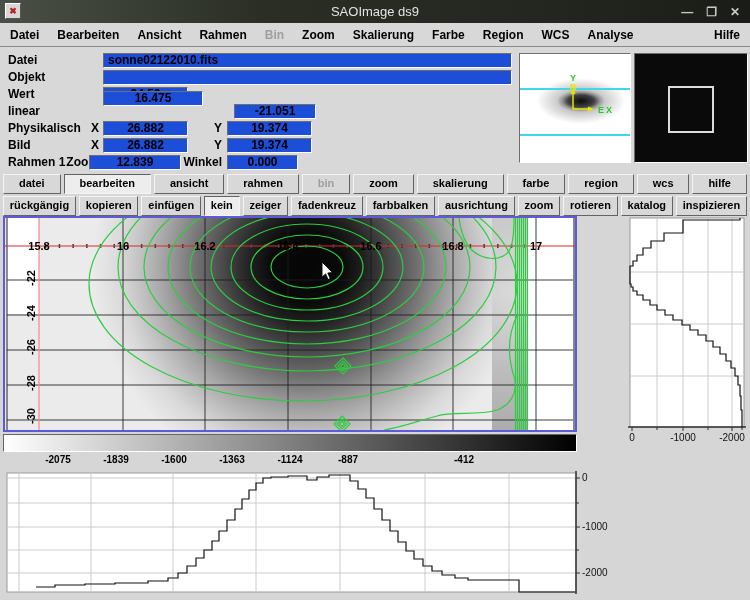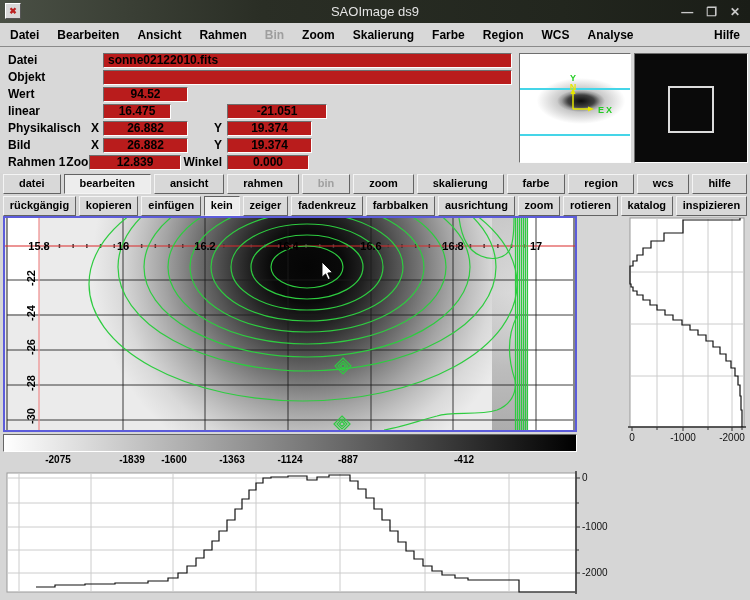--- a/index.html
+++ b/index.html
@@ -16,21 +16,21 @@
     color:#c9c9c9;font-size:12px;font-weight:bold;}
   
   .menubar{position:absolute;top:23px;left:0;width:750px;height:24px;background:#d8d8d8;
     border-bottom:1px solid #8a8a8a;display:flex;align-items:center;padding:0 10px;gap:18px;
     font-size:12px;font-weight:bold;box-sizing:border-box;color:#000;}
   .menubar .disabled{color:#9e9e9e;}
   .menu-help{margin-left:auto;}
   
   .infopanel{position:absolute;top:47px;left:0;width:750px;height:126px;background:#d8d8d8;}
   .ilabel{position:absolute;font-size:12px;font-weight:bold;height:15px;line-height:15px;color:#000;}
-  .ifield{position:absolute;height:15px;line-height:13px;background:#b91c1c;box-sizing:border-box;
+  .ifield{position:absolute;height:15px;line-height:13px;background:#1d4ed8;box-sizing:border-box;
     border-top:1px solid #6e6e6e;border-left:1px solid #6e6e6e;border-bottom:1px solid #fdfdfd;border-right:1px solid #fdfdfd;
     font-size:12px;font-weight:bold;text-align:center;color:#000;}
   .ifield.wide{text-align:left;padding-left:4px;}
   .klabel{position:absolute;font-size:12px;font-weight:bold;height:15px;line-height:15px;text-align:right;}
   .preview{position:absolute;box-sizing:border-box;
     border-top:1px solid #6e6e6e;border-left:1px solid #6e6e6e;border-bottom:1px solid #fdfdfd;border-right:1px solid #fdfdfd;}
   .pannerpanel{left:519px;top:6px;width:112px;height:110px;
     background:
       radial-gradient(ellipse 24px 11px at 61px 47px, rgba(8,8,8,.96), rgba(45,45,45,.85) 55%, rgba(120,120,120,.5) 80%, rgba(200,200,200,0) 100%),
       radial-gradient(ellipse 54px 28px at 61px 47px, rgba(70,70,70,.6), rgba(150,150,150,.35) 55%, rgba(255,255,255,0) 82%),
@@ -93,40 +93,40 @@
   <span class="ilabel" style="left:8px;top:6px">Datei</span>
   <div class="ifield wide" style="left:103px;top:6px;width:409px">sonne02122010.fits</div>
 
   <span class="ilabel" style="left:8px;top:23px">Objekt</span>
   <div class="ifield wide" style="left:103px;top:23px;width:409px"></div>
 
   <span class="ilabel" style="left:8px;top:40px">Wert</span>
   <div class="ifield" style="left:103px;top:40px;width:85px">94.52</div>
 
   <span class="ilabel" style="left:8px;top:57px">linear</span>
-  <div class="ifield" style="left:103px;top:57px;width:68px">16.475</div>
-  <div class="ifield" style="left:227px;top:57px;width:100px">-21.051</div>
+  <div class="ifield" style="left:103px;top:44px;width:100px">16.475</div>
+  <div class="ifield" style="left:234px;top:57px;width:82px">-21.051</div>
 
   <span class="ilabel" style="left:8px;top:74px">Physikalisch</span>
   <span class="klabel" style="left:55px;top:74px;width:44px">X</span>
   <div class="ifield" style="left:103px;top:74px;width:85px">26.882</div>
   <span class="klabel" style="left:170px;top:74px;width:52px">Y</span>
   <div class="ifield" style="left:227px;top:74px;width:85px">19.374</div>
 
   <span class="ilabel" style="left:8px;top:91px">Bild</span>
   <span class="klabel" style="left:55px;top:91px;width:44px">X</span>
   <div class="ifield" style="left:103px;top:91px;width:85px">26.882</div>
   <span class="klabel" style="left:170px;top:91px;width:52px">Y</span>
   <div class="ifield" style="left:227px;top:91px;width:85px">19.374</div>
 
   <span class="ilabel" style="left:8px;top:108px">Rahmen 1</span>
   <span class="klabel" style="left:55px;top:108px;width:44px">Zoom</span>
   <div class="ifield" style="left:89px;top:108px;width:92px">12.839</div>
   <span class="klabel" style="left:170px;top:108px;width:52px">Winkel</span>
-  <div class="ifield" style="left:227px;top:108px;width:82px">0.000</div>
+  <div class="ifield" style="left:227px;top:108px;width:71px">0.000</div>
 
   <div class="preview pannerpanel">
     <div class="cyanline" style="top:34px"></div>
     <div class="cyanline" style="top:80px"></div>
     <svg width="110" height="108" viewBox="0 0 110 108" style="left:0;top:0">
       <line x1="53" y1="55" x2="53" y2="38" stroke="#e6e600" stroke-width="1.5"></line>
       <line x1="53" y1="55" x2="70" y2="55" stroke="#e6e600" stroke-width="1.5"></line>
       <polygon points="53,34 50.5,40 55.5,40" fill="#e6e600"></polygon>
       <polygon points="74,55 68,52.5 68,57.5" fill="#e6e600"></polygon>
       <text x="53" y="27" text-anchor="middle" fill="#22cc22" class="compasslabel">Y</text>
@@ -254,21 +254,21 @@
       <text text-anchor="middle" class="axlabel" transform="translate(35 347) rotate(-90)">-26</text>
       <text text-anchor="middle" class="axlabel" transform="translate(35 383) rotate(-90)">-28</text>
       <text text-anchor="middle" class="axlabel" transform="translate(35 416) rotate(-90)">-30</text>
       <path d="M322,262 l0,15.2 l3.6,-3.3 l2.4,5.7 l2.3,-1 l-2.5,-5.6 l4.8,-0.4 Z" fill="#fff" stroke="#000" stroke-width="0.9"></path>
     </svg>
 </div>
 
 <div class="colorbar"></div>
 <div class="cbticks" id="cbticks">
     <span style="left: 58px;">-2075</span>
-    <span style="left: 116px; margin-left: 16px;">-1839</span>
+    <span style="left: 116px;">-1839</span>
     <span style="left: 174px;">-1600</span>
     <span style="left: 232px;">-1363</span>
     <span style="left: 290px;">-1124</span>
     <span style="left: 348px;">-887</span>
     <span style="left: 406px; margin-top: 27px;">-651</span>
     <span style="left: 464px;">-412</span>
     <span style="left: 542px; margin-top: 20px;">-175</span>
   </div>
 
 <svg id="right-plot-svg" width="172" height="240" viewBox="578 216 172 240">

